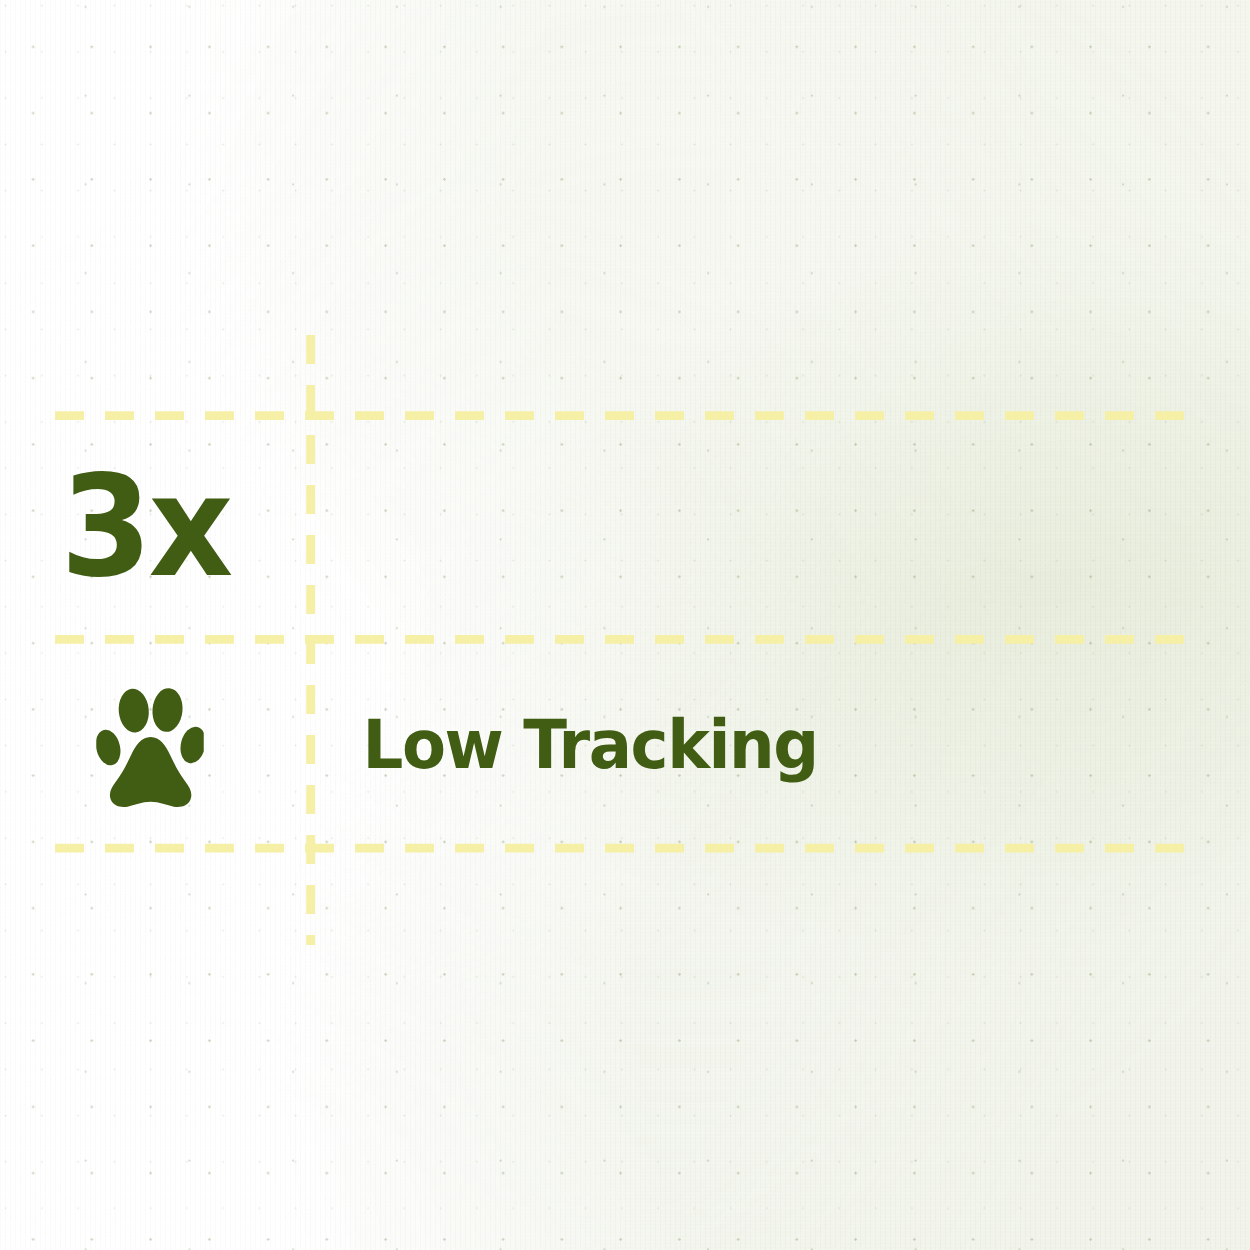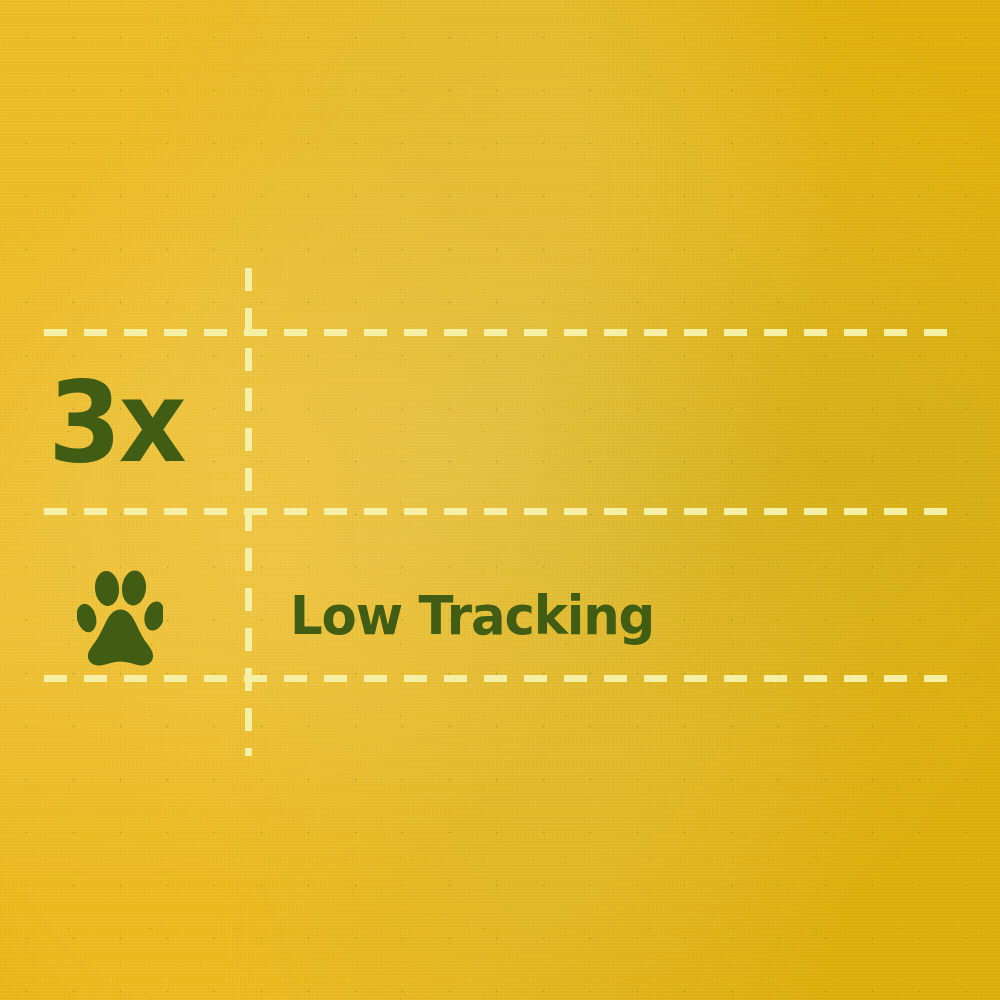--- a/index.html
+++ b/index.html
@@ -11,21 +11,21 @@
   }
   body {
     font-family: "Liberation Sans", sans-serif;
     background: #a6cb50;
   }
 
   #infographic {
     position: relative;
     width: 1000px;
     height: 1000px;
-    background-color: #eab308;
+    background-color: #ffffff;
     overflow: hidden;
   }
 
   
   .paper-texture {
     position: absolute;
     inset: 0;
     pointer-events: none;
     opacity: 0.55;
     background-image:
@@ -149,21 +149,21 @@
   <div class="hrule" style="top:508px"></div>
   <div class="hrule" style="top:675px"></div>
   <div class="vrule"></div>
 
   <div class="row" style="top:336px; height:172px;">
     <div class="row-badge">
       <div class="stat-number">3x</div>
     </div>
   </div>
 
-  <div class="row" style="top:532px; height:167px;">
+  <div class="row" style="top:512px; height:167px;">
     <div class="row-badge">
       <span class="paw-wrap">
         <svg viewBox="0 0 86 108" xmlns="http://www.w3.org/2000/svg" aria-hidden="true">
           <g fill="#415d14">
 
             <ellipse cx="9.5" cy="56" rx="9.5" ry="14.5" transform="rotate(-14 9.5 56)"></ellipse>
 
             <ellipse cx="30" cy="26.5" rx="12" ry="17.5" transform="rotate(-5 30 26.5)"></ellipse>
 
             <ellipse cx="57" cy="26" rx="12" ry="17.5" transform="rotate(5 57 26)"></ellipse>

